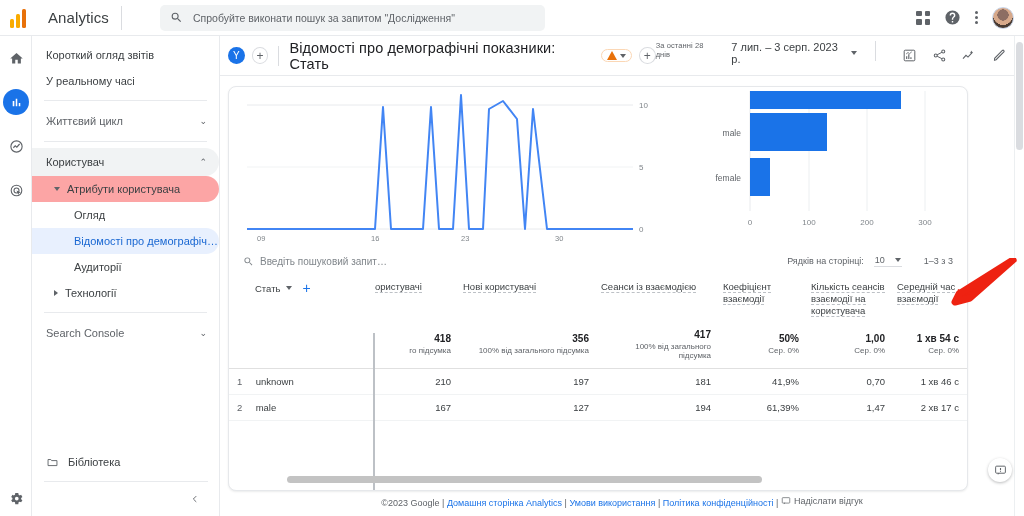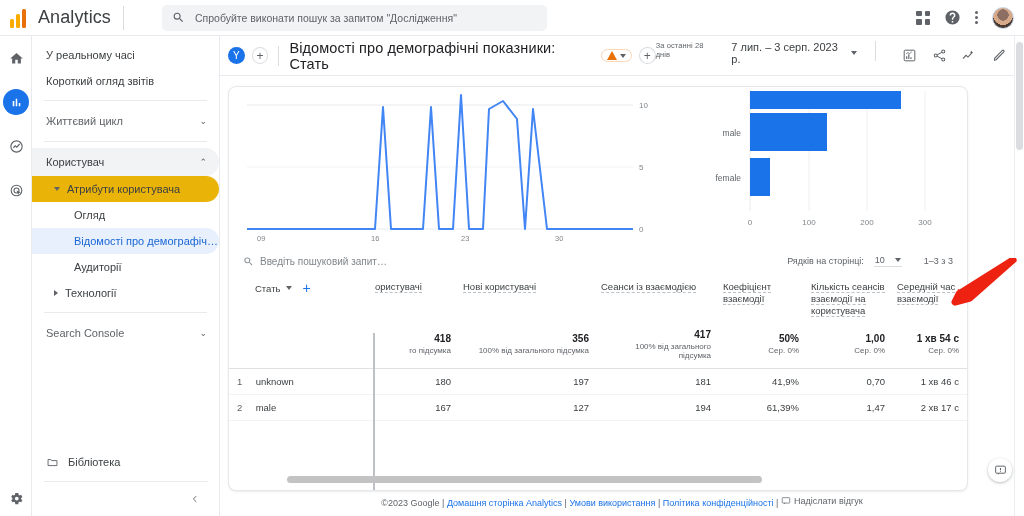--- a/index.html
+++ b/index.html
@@ -15,21 +15,21 @@
   .topbar{
     position:absolute; top:0; left:0; width:1024px; height:36px;
     background:#fff; display:flex; align-items:center;
     border-bottom:1px solid #e8eaed;
   }
   .ga-logo{ width:22px; height:20px; margin-left:10px; position:relative; }
   .ga-logo i{ position:absolute; bottom:0; border-radius:1.5px; display:block; }
   .ga-logo i:nth-child(1){ left:0;  width:4px; height:9px;  background:#f9ab00; }
   .ga-logo i:nth-child(2){ left:6px;width:4px; height:14px; background:#f9ab00; }
   .ga-logo i:nth-child(3){ left:12px;width:4px;height:19px; background:#e8710a; }
-  .brand{ font-size:18px; color:#3c4043; margin-left:6px; letter-spacing:.1px;}
+  .brand{ font-size:15px; color:#3c4043; margin-left:16px; letter-spacing:.1px;}
   .divider-v{ width:1px; height:24px; background:#dadce0; margin:0 12px; }
   .acct{ line-height:1.05; }
   .acct .crumb{ font-size:8.5px; color:#5f6368; letter-spacing:.1px; }
   .acct .name{ font-size:15px; color:#202124; letter-spacing:.1px; display:flex; align-items:center; gap:3px;}
   .caret{ width:0;height:0;border-left:3.5px solid transparent;border-right:3.5px solid transparent;border-top:4px solid #5f6368; display:inline-block;}
   .searchbox{
     margin-left:26px; width:385px; height:26px; background:#f1f3f4;
     border-radius:5px; display:flex; align-items:center; padding:0 10px; gap:10px;
   }
   .searchbox .ph{ font-size:10.5px; color:#5f6368; }
@@ -55,21 +55,21 @@
   .nav{ position:absolute; top:36px; left:32px; width:188px; height:480px;
     background:#fff; border-right:1px solid #e8eaed; padding-top:6px; font-size:11px; }
   .nav .item{ height:26px; display:flex; align-items:center; padding:0 12px 0 14px;
     color:#3c4043; white-space:nowrap; }
   .nav .sep{ height:1px; background:#e8eaed; margin:6px 12px; }
   .nav .group{ height:28px; display:flex; align-items:center; justify-content:space-between;
     padding:0 12px 0 14px; border-radius:0 14px 14px 0; }
   .nav .group.active{ background:#f1f3f4; color:#3c4043; }
   .nav .sub{ height:26px; display:flex; align-items:center; padding:0 12px 0 22px;
     border-radius:0 14px 14px 0; color:#3c4043; }
-  .nav .sub.shaded{ background:#eab308;text-align:right; }
+  .nav .sub.shaded{ background:#fca5a5;text-align:right; }
   .nav .leaf{ height:26px; display:flex; align-items:center; padding:0 10px 0 42px;
     border-radius:0 14px 14px 0; color:#3c4043; white-space:nowrap; overflow:hidden;}
   .nav .leaf.selected{ background:#e8f0fe; color:#1967d2; }
   .chev{ font-size:9px; color:#5f6368; line-height:1;}
   .tri{ width:0;height:0;display:inline-block;margin-right:7px;}
   .tri.down{ border-left:3.5px solid transparent;border-right:3.5px solid transparent;border-top:4.5px solid #5f6368;}
   .tri.right{ border-top:3.5px solid transparent;border-bottom:3.5px solid transparent;border-left:4.5px solid #5f6368;}
   .nav-bottom{ position:absolute; bottom:0; left:0; width:188px; }
   .libitem{ height:30px; display:flex; align-items:center; gap:9px; padding:0 14px; font-size:11px; color:#3c4043;}
   .navsep{ height:1px; background:#e8eaed; margin:4px 12px 0 12px;}
@@ -203,24 +203,24 @@
   </div>
   <div class="rail-gear">
     <svg width="15" height="15" viewBox="0 0 24 24">
         <path fill="#5f6368" d="M19.4 13a7.6 7.6 0 000-2l2-1.6-2-3.4-2.4 1a7.5 7.5 0 00-1.7-1L14.9 3H10l-.4 3a7.5 7.5 0 00-1.7 1l-2.4-1-2 3.4L5.5 11a7.6 7.6 0 000 2l-2 1.6 2 3.4 2.4-1c.5.4 1.1.7 1.7 1l.4 3h4.9l.4-3c.6-.3 1.2-.6 1.7-1l2.4 1 2-3.4zM12.4 15a3 3 0 110-6 3 3 0 010 6z"></path>
       </svg>
   </div>
 </div>
 
 <div class="nav">
   <div class="item">
+    <span>Короткий огляд звітів</span>
+  </div>
+  <div class="item">
     <span>У реальному часі</span>
-  </div>
-  <div class="item">
-    <span>Короткий огляд звітів</span>
   </div>
   <div class="sep"></div>
   <div class="group">
     <span class="dimtxt" style="color:#5f6368">Життєвий цикл</span>
     <span class="chev">⌄</span>
   </div>
   <div class="sep"></div>
   <div class="group active">
     <span>Користувач</span>
     <span class="chev">⌃</span>
@@ -428,21 +428,21 @@
               <div class="v">1 хв 54 с</div>
               <div class="s">Сер. 0%</div>
             </td>
         </tr>
 
         <tr class="row">
           <td class="dimc">
             <span class="idx">1</span>
             <span class="rowname">unknown</span>
           </td>
-          <td>180</td>
+          <td>210</td>
           <td>197</td>
           <td>181</td>
           <td>41,9%</td>
           <td>0,70</td>
           <td>1 хв 46 с</td>
         </tr>
         <tr class="row">
           <td class="dimc">
             <span class="idx">2</span>
             <span class="rowname">male</span>

